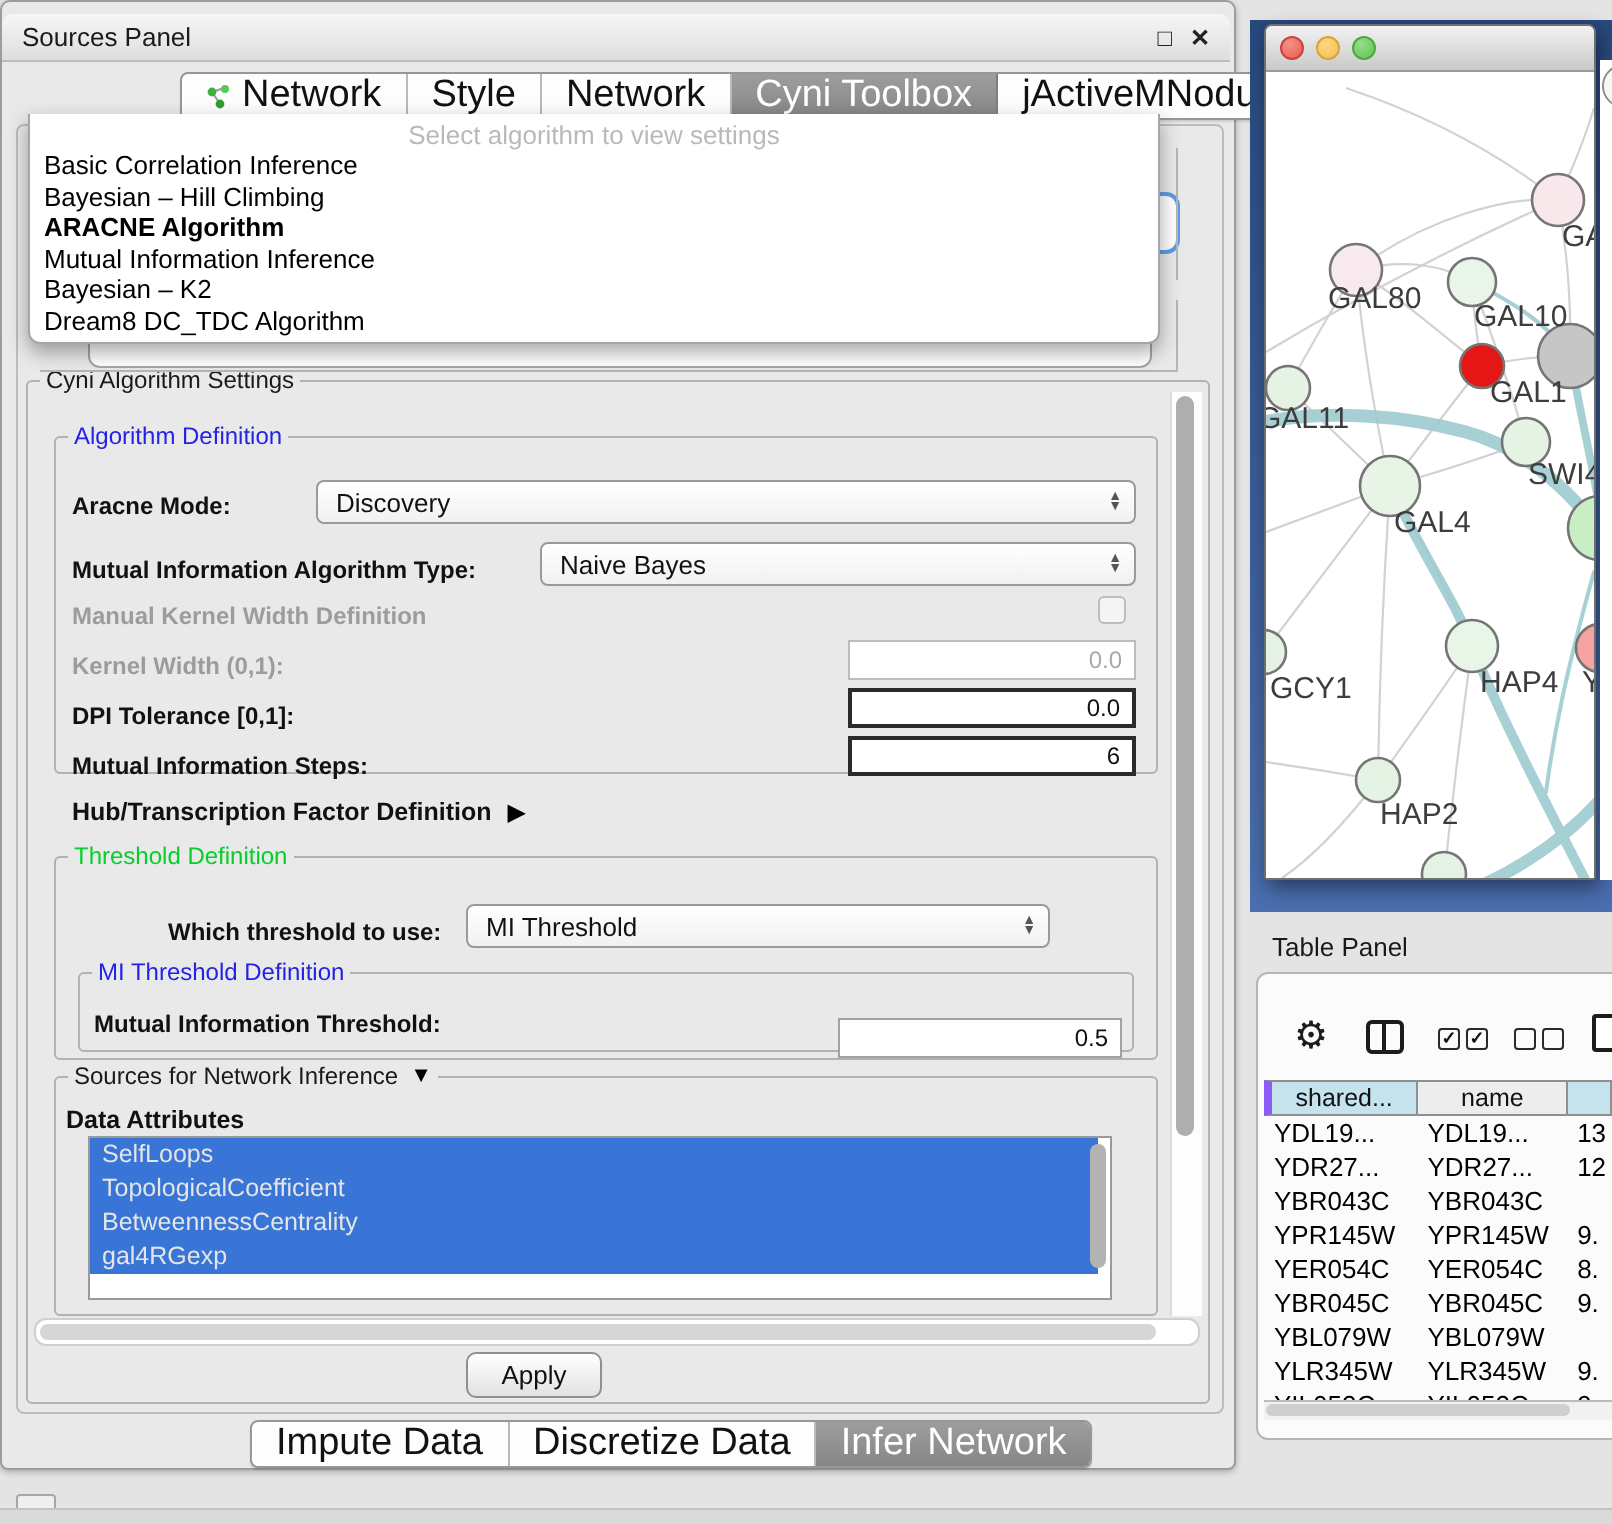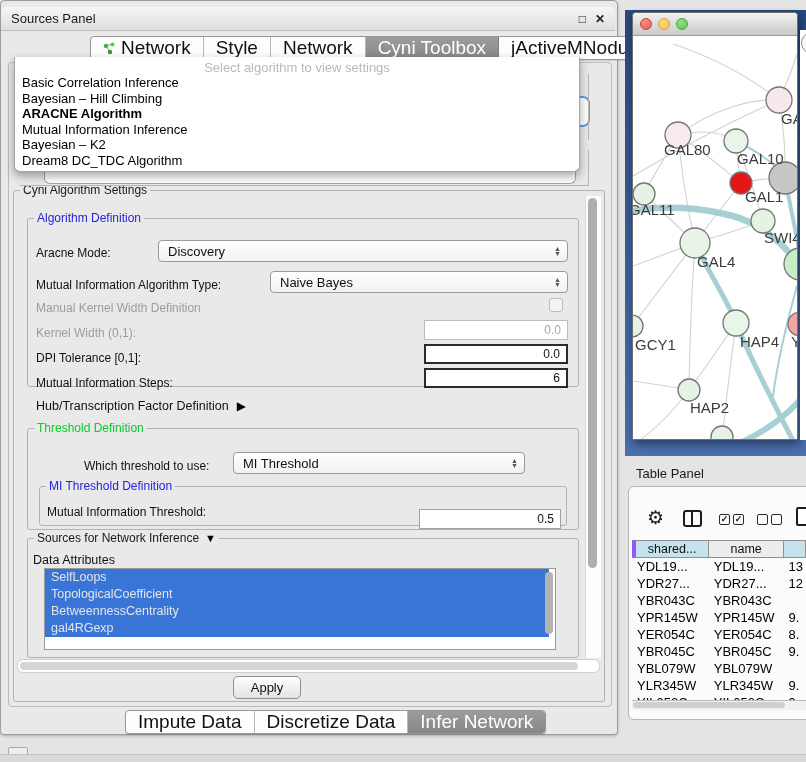--- a/index.html
+++ b/index.html
@@ -22,21 +22,21 @@
   .seg-item:last-child{border-right:none}
   .seg-item.sel{background:linear-gradient(#9d9d9d,#868686);color:#fff;border-right-color:#7e7e7e}
   .net-glyph{width:13px;height:13px;margin-right:5px}
   
   .inner-panel{left:8px;top:62px;width:602px;height:643px;border:1px solid #bcbcbc;border-radius:4px;background:#e9e9e9}
   
   .gbox{border:1px solid #b2b2b2;border-radius:3px;background:transparent}
   .legend{position:absolute;background:#e9e9e9;padding:0 3px;font-size:12px;font-weight:400;color:#1a1a1a;line-height:13px;white-space:nowrap}
   .legend.blue{color:#2323e6}
   .legend.green{color:#06ce2a}
-  .lbl{font-size:12px;font-weight:400;color:#111;white-space:nowrap}
+  .lbl{font-size:12px;font-weight:700;color:#111;white-space:nowrap}
   .lbl.dis{color:#9c9c9c}
   
   .combo{background:linear-gradient(#ffffff,#f1f1f1);border:1px solid #9a9a9a;border-radius:4px;height:22px;
          display:flex;align-items:center;padding:0 6px 0 9px;box-sizing:border-box;font-size:13px;color:#111;
          box-shadow:inset 0 1px 0 #fff}
   .combo .stepper{margin-left:auto;display:flex;flex-direction:column;align-items:center;line-height:5px;color:#555;font-size:7px}
   .numfield{background:#fff;border:1px solid #a2a2a2;height:20px;box-sizing:border-box;display:flex;align-items:center;
             justify-content:flex-end;padding:0 6px;font-size:12px;color:#111}
   .numfield.focus{border:2px solid #2b2b2b}
   .numfield.dis{color:#a8a8a8;border-color:#bdbdbd}

